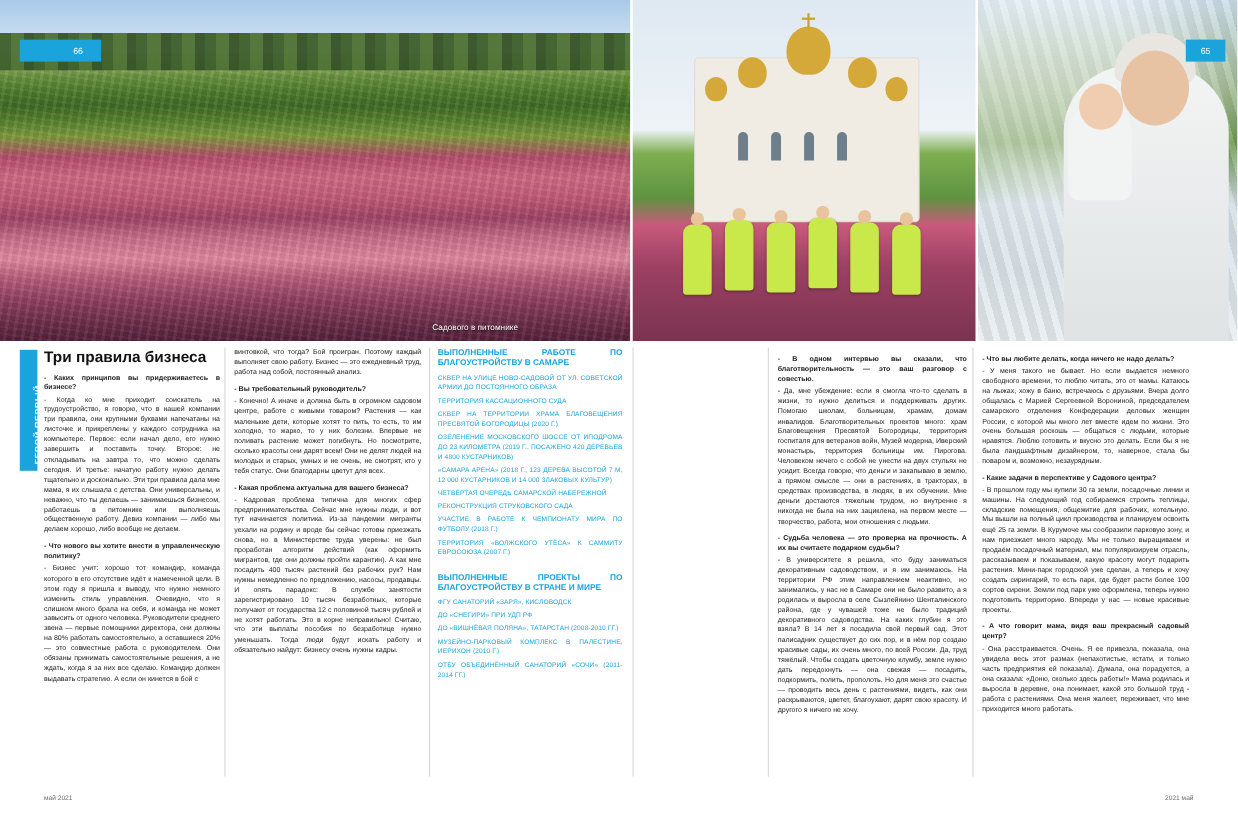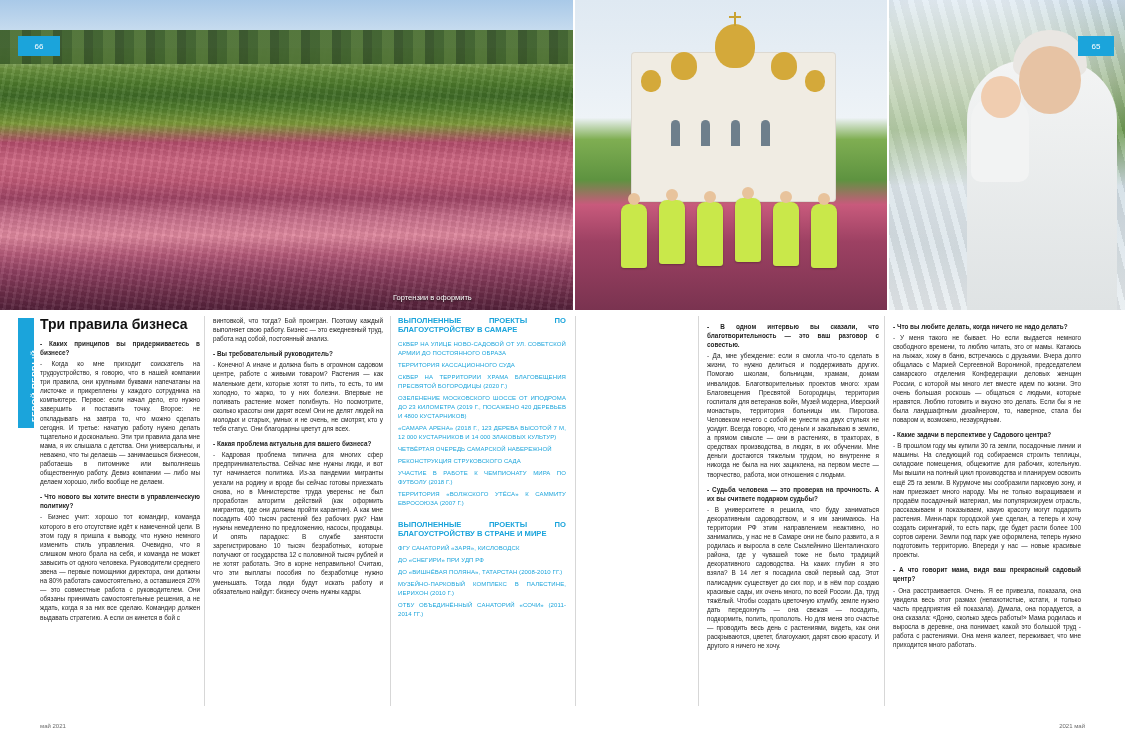--- a/index.html
+++ b/index.html
@@ -56,21 +56,21 @@
   .gm-hair{position:absolute;right:38px;top:30px;width:74px;height:46px;border-radius:40px 40px 12px 12px;background:#e9e6e2;}
   .gm-baby{position:absolute;right:96px;top:96px;width:58px;height:86px;background:#f2f3f3;border-radius:24px 24px 10px 10px;}
   .gm-babyhead{position:absolute;right:104px;top:76px;width:40px;height:42px;border-radius:50%;background:#f0cdb0;}
 
   .caption{position:absolute;color:#fff;font-size:7.5px;line-height:1.25;text-shadow:0 1px 2px rgba(0,0,0,.8);}
   .cap-left{left:393px;bottom:8px;}
 
   
   .folio{position:absolute;top:36px;width:42px;height:20px;background:#1ba4db;color:#fff;font-size:8px;
     display:flex;align-items:center;justify-content:center;}
-  .folio-l{left:18px;}
+  .folio-l{left:18px;padding-left:32px;}
   .folio-r{left:1078px;width:36px;background:#1ba4db;}
   .sidetab{position:absolute;left:18px;top:318px;width:16px;height:110px;background:#1ba4db;color:#fff;}
   .sidetab span{display:block;transform:rotate(-90deg);transform-origin:left top;position:absolute;left:12px;top:104px;
     font-size:8px;letter-spacing:.6px;white-space:nowrap;font-weight:bold;}
 
   
   .cols{position:absolute;left:0;top:316px;width:1125px;height:400px;}
   .col{position:absolute;top:0;font-size:6.4px;line-height:1.42;text-align:justify;color:#1d1d1d;}
   .c1{left:40px;width:160px;}
   .c2{left:213px;width:170px;}
@@ -100,21 +100,21 @@
 <body>
 
 <div class="page">
 
   <div class="photos">
 
     <div class="photo p-left">
       <div class="flowerfield"></div>
       <div class="ff-sky"></div>
       <div class="ff-trees"></div>
-      <div class="caption cap-left">Гортензии в оформить</div>
+      <div class="caption cap-left">Садового в питомнике</div>
     </div>
 
     <div class="photo p-mid">
       <div class="church">
         <div class="ch-bld"></div>
         <div class="ch-dome ch-d1"></div>
         <div class="ch-dome ch-d2"></div>
         <div class="ch-dome ch-d3"></div>
         <div class="ch-dome ch-d4"></div>
         <div class="ch-dome ch-d5"></div>
@@ -172,21 +172,21 @@
 
     <div class="col c2">
       <p>винтовкой, что тогда? Бой проигран. Поэтому каждый выполняет свою работу. Бизнес — это ежедневный труд, работа над собой, постоянный анализ.</p>
       <span class="q">- Вы требовательный руководитель?</span>
       <p>- Конечно! А иначе и должна быть в огромном садовом центре, работе с живыми товаром? Растения — как маленькие дети, которые хотят то пить, то есть, то им холодно, то жарко, то у них болезни. Впервые не поливать растение может погибнуть. Но посмотрите, сколько красоты они дарят всем! Они не делят людей на молодых и старых, умных и не очень, не смотрят, кто у тебя статус. Они благодарны цветут для всех.</p>
       <span class="q">- Какая проблема актуальна для вашего бизнеса?</span>
       <p>- Кадровая проблема типична для многих сфер предпринимательства. Сейчас мне нужны люди, и вот тут начинается политика. Из-за пандемии мигранты уехали на родину и вроде бы сейчас готовы приезжать снова, но в Министерстве труда уверены: не был проработан алгоритм действий (как оформить мигрантов, где они должны пройти карантин). А как мне посадить 400 тысяч растений без рабочих рук? Нам нужны немедленно по предложению, насосы, продавцы. И опять парадокс: В службе занятости зарегистрировано 10 тысяч безработных, которые получают от государства 12 с половиной тысяч рублей и не хотят работать. Это в корне неправильно! Считаю, что эти выплаты пособия по безработице нужно уменьшать. Тогда люди будут искать работу и обязательно найдут: бизнесу очень нужны кадры.</p>
     </div>
 
     <div class="col c3">
-      <div class="blue-head">ВЫПОЛНЕННЫЕ ПРОЕКТЫ ПО БЛАГОУСТРОЙСТВУ В САМАРЕ</div>
+      <div class="blue-head">ВЫПОЛНЕННЫЕ РАБОТЕ ПО БЛАГОУСТРОЙСТВУ В САМАРЕ</div>
       <div class="blue-list">
         <div>СКВЕР НА УЛИЦЕ НОВО-САДОВОЙ ОТ УЛ. СОВЕТСКОЙ АРМИИ ДО ПОСТОЯННОГО ОБРАЗА</div>
         <div>ТЕРРИТОРИЯ КАССАЦИОННОГО СУДА</div>
         <div>СКВЕР НА ТЕРРИТОРИИ ХРАМА БЛАГОВЕЩЕНИЯ ПРЕСВЯТОЙ БОГОРОДИЦЫ (2020 Г.)</div>
         <div>ОЗЕЛЕНЕНИЕ МОСКОВСКОГО ШОССЕ ОТ ИПОДРОМА ДО 23 КИЛОМЕТРА (2019 Г., ПОСАЖЕНО 420 ДЕРЕВЬЕВ И 4800 КУСТАРНИКОВ)</div>
         <div>«САМАРА АРЕНА» (2018 Г., 123 ДЕРЕВА ВЫСОТОЙ 7 М, 12 000 КУСТАРНИКОВ И 14 000 ЗЛАКОВЫХ КУЛЬТУР)</div>
         <div>ЧЕТВЁРТАЯ ОЧЕРЕДЬ САМАРСКОЙ НАБЕРЕЖНОЙ</div>
         <div>РЕКОНСТРУКЦИЯ СТРУКОВСКОГО САДА</div>
         <div>УЧАСТИЕ В РАБОТЕ К ЧЕМПИОНАТУ МИРА ПО ФУТБОЛУ (2018 Г.)</div>
         <div>ТЕРРИТОРИЯ «ВОЛЖСКОГО УТЁСА» К САММИТУ ЕВРОСОЮЗА (2007 Г.)</div>

